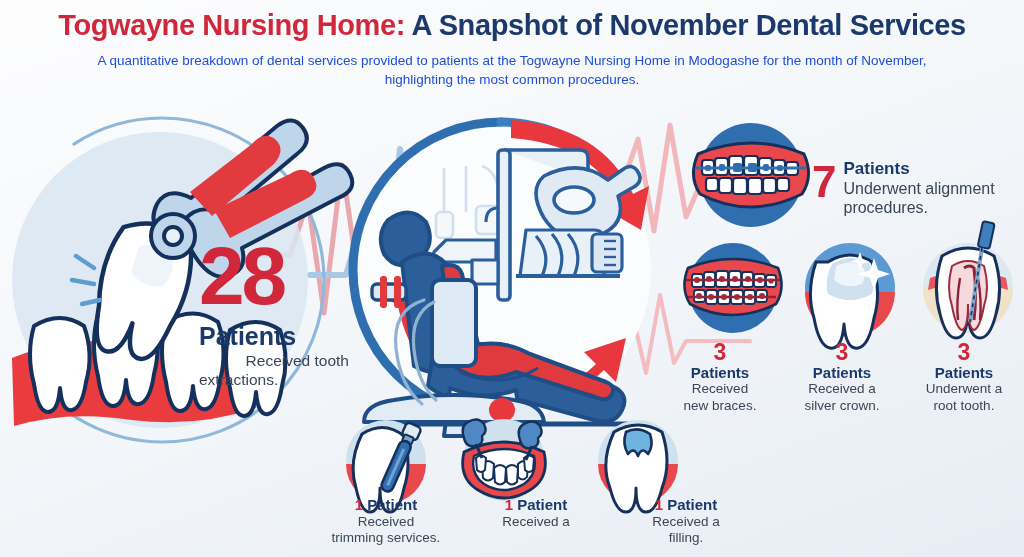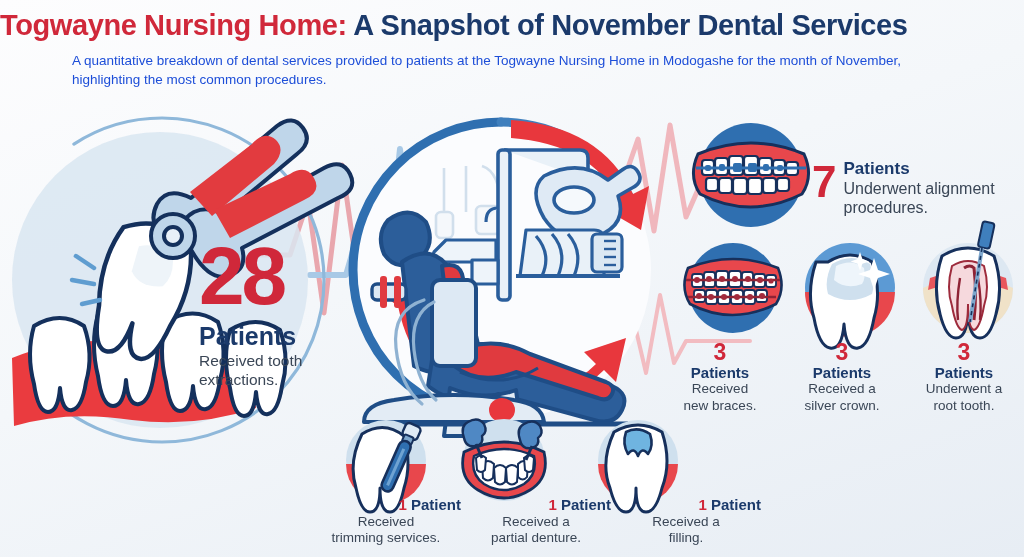--- a/index.html
+++ b/index.html
@@ -5,21 +5,21 @@
   html,body{margin:0;padding:0;}
   body{
     width:1024px;height:557px;overflow:hidden;
     background:linear-gradient(160deg,#fdfdfe 0%,#f4f7fa 45%,#e7edf4 100%);
     font-family:"Liberation Sans", sans-serif;
     color:#1b3a6b;position:relative;
   }
   #stage{position:absolute;inset:0;}
 
   
-  .header{position:absolute;left:0;top:0;width:1024px;text-align:left;}
+  .header{position:absolute;left:0;top:0;width:1024px;text-align:center;}
   .title{
     font-size:29px;font-weight:bold;letter-spacing:-0.4px;
     margin:10px 0 0 0;line-height:1.1;white-space:nowrap;
   }
   .title .red{color:#d0283a;}
   .title .navy{color:#1b3a6b;}
   .subtitle{
     margin:9px auto 0 auto;width:880px;
     font-size:13.5px;line-height:1.45;color:#1d4ed8;font-weight:normal;
   }
@@ -38,21 +38,21 @@
   .mid-num{font-size:44px;font-weight:bold;color:#d0283a;line-height:0.8;letter-spacing:-1px;}
   .mid-word{font-size:17px;font-weight:bold;color:#1b3a6b;line-height:1.1;}
   .mid-desc{font-size:16px;color:#3a4656;line-height:1.2;font-weight:normal;}
 
   .sm-wrap{text-align:center;width:120px;}
   .sm-num{font-size:23px;font-weight:bold;color:#d0283a;line-height:1.05;}
   .sm-word{font-size:15px;font-weight:bold;color:#1b3a6b;line-height:1.15;}
   .sm-desc{font-size:13.5px;color:#3a4656;line-height:1.2;font-weight:normal;}
 
   .one-wrap{text-align:center;width:150px;}
-  .one-line1{font-size:15px;line-height:1.2;font-weight:bold;color:#1b3a6b;text-align:right;}
+  .one-line1{font-size:15px;line-height:1.2;font-weight:bold;color:#1b3a6b;}
   .one-line1 .n{color:#d0283a;}
   .one-desc{font-size:13.5px;color:#3a4656;line-height:1.2;font-weight:normal;}
 
   svg{display:block;overflow:visible;}
 </style>
 </head>
 <body>
 
 <div id="stage">
 
@@ -100,21 +100,21 @@
       <path d="M262 36 q12 -14 24 -4 q10 10 -2 24 l-62 52 l-22 -24 z" fill="#e23b3f" stroke="none"></path>
       <path d="M300 66 q16 -10 24 4 q8 14 -10 22 l-74 38 l-16 -28 z" fill="#e23b3f" stroke="none"></path>
       <circle cx="183" cy="128" r="22" fill="#bfd6ea"></circle>
       <circle cx="183" cy="128" r="9" fill="#e8f0f8"></circle>
     </g>
   </svg>
 
   <div class="abs" style="left:199px;top:242px;width:150px;">
     <div class="stat-big-num">28</div>
     <div class="stat-word" style="margin-top:14px;">Patients</div>
-    <div class="stat-desc" style="margin-top:3px;">Received tooth</div>
+    <div class="stat-desc" style="margin-top:3px;text-align:right;">Received tooth</div>
     <div class="stat-desc">extractions.</div>
   </div>
 
   <svg class="abs" style="left:336px;top:110px;" width="330" height="330" viewBox="0 0 330 330">
     <circle cx="165" cy="160" r="150" fill="#fbfcfe"></circle>
 
     <path d="M165 12 a148 148 0 1 0 0 296" fill="none" stroke="#2f6fb0" stroke-width="9" stroke-linecap="round"></path>
     <path d="M165 12 a148 148 0 0 1 128 74" fill="none" stroke="#3f7fbd" stroke-width="9" stroke-linecap="round"></path>
 
     <path d="M175 10 q90 6 122 74 l16 -8 l-8 44 l-38 -22 l16 -8 q-28 -56 -108 -62 z" fill="#e8373d"></path>
@@ -364,21 +364,20 @@
 
   <div class="abs" style="left:311px;top:496px;width:450px;display:flex;justify-content:space-between;">
     <div class="one-wrap">
       <div class="one-line1"><span class="n">1</span> <span>Patient</span></div>
       <div class="one-desc">Received</div>
       <div class="one-desc">trimming services.</div>
     </div>
     <div class="one-wrap">
       <div class="one-line1"><span class="n">1</span> <span>Patient</span></div>
       <div class="one-desc">Received a</div>
-      <div class="one-desc">partial denture.</div>
     </div>
     <div class="one-wrap">
       <div class="one-line1"><span class="n">1</span> <span>Patient</span></div>
       <div class="one-desc">Received a</div>
       <div class="one-desc">filling.</div>
     </div>
   </div>
 
 </div>
 

